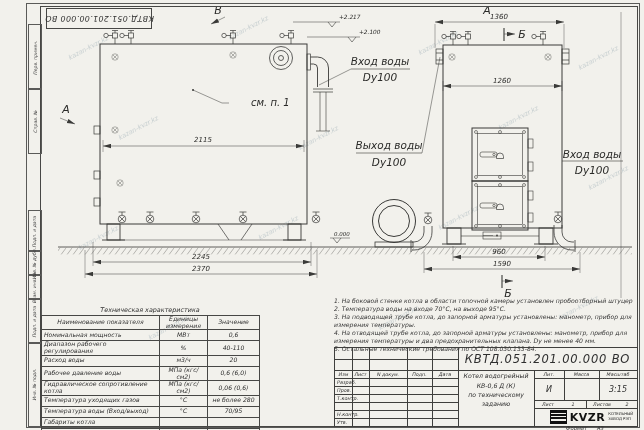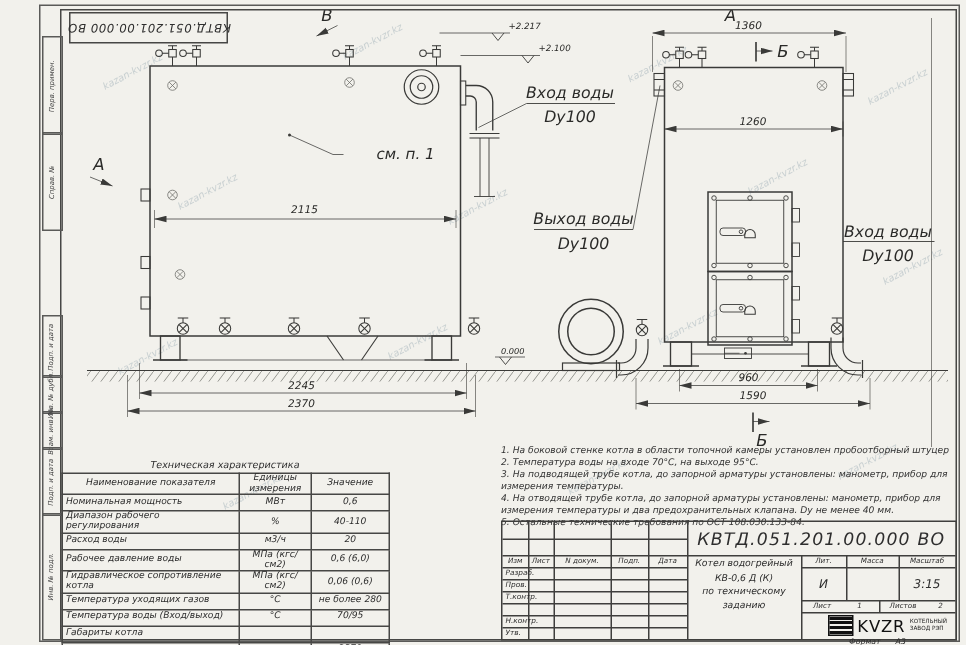--- a/index.html
+++ b/index.html
@@ -41,21 +41,21 @@
   .docnum{left:123px;top:0;width:179px;height:22px;font-size:11.5px;
     letter-spacing:0.8px;white-space:nowrap;}
   .prod{left:123px;top:22px;width:76px;height:40px;flex-direction:column;
     font-size:6.2px;text-align:center;line-height:1.5;}
   .rowlab{position:absolute;left:2px;font-size:4.9px;}
   .logo{left:199px;top:60px;width:103px;height:18px;display:flex;
     align-items:center;justify-content:flex-start;padding-left:6px;gap:3px;}
   .emblem{width:15px;height:12px;background:
     repeating-linear-gradient(180deg,#111 0 2px,#f2f1ec 2px 3.2px);
     border:1px solid #111;}
-  .logo-main{font-size:11px;font-weight:normal;font-style:normal;
+  .logo-main{font-size:11px;font-weight:bold;font-style:normal;
     letter-spacing:0.5px;color:#111;}
   .logo-sub{font-size:3.8px;line-height:1.3;font-style:normal;color:#222;}
   .format{position:absolute;left:566px;top:425px;font-size:5.2px;font-style:italic;}
   .format span{margin-right:10px;}
 </style>
 </head>
 <body>
 
 <div class="sheet">
 

